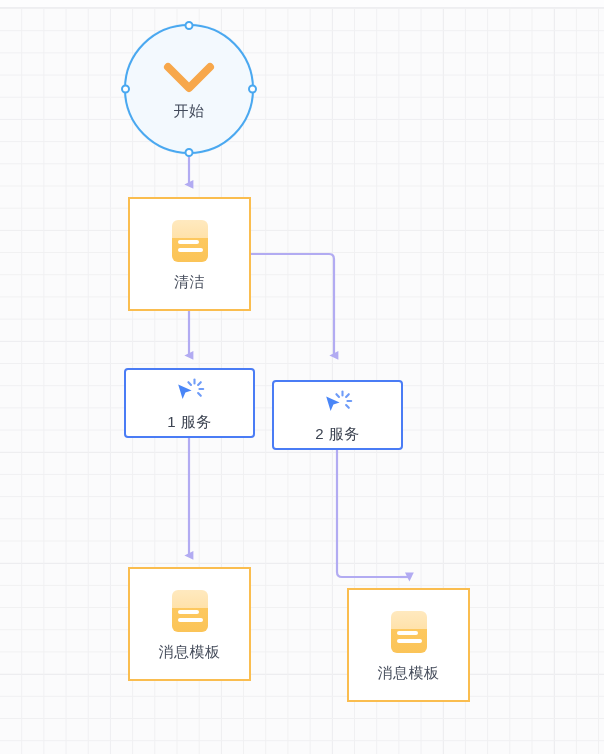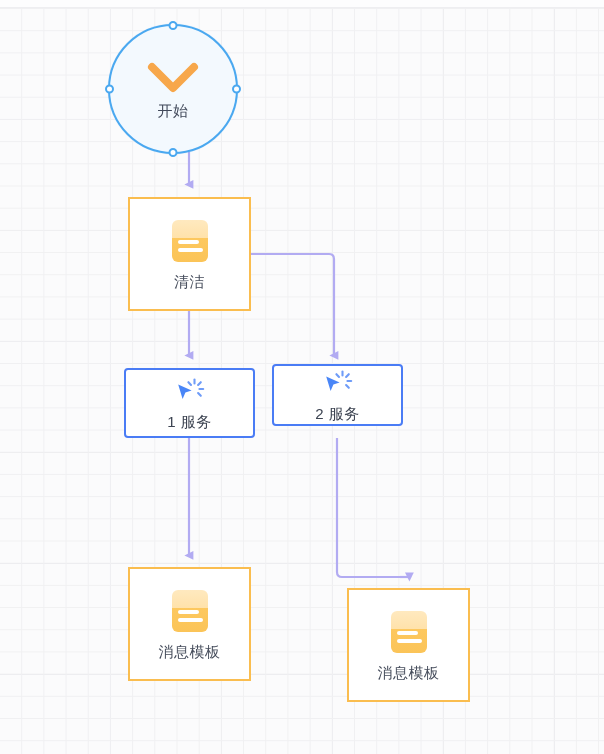--- a/index.html
+++ b/index.html
@@ -176,21 +176,21 @@
     <g>
       <path d="M189,438 L189,555" stroke="#b2abf2" stroke-width="2.2" fill="none" marker-end="url(#arrow)"></path>
     </g>
 
     <g>
       <path d="M337,438 L337,572 Q337,577 342,577 L408,577" stroke="#b2abf2" stroke-width="2.2" fill="none"></path>
       <path d="M400,577 L409,577" stroke="#b2abf2" stroke-width="2.2" fill="none" marker-end="url(#arrow)"></path>
     </g>
   </svg>
 
-  <div class="node node-start" style="left:108px; top:24px; width:130px; height:130px;">
+  <div class="node node-start" style="left:124px; top:24px; width:130px; height:130px;">
     <svg class="start-icon" viewBox="0 0 52 34">
       <path d="M5,6 L26,27 L47,6" stroke="#f7a74b" stroke-width="8" stroke-linecap="round" stroke-linejoin="round" fill="none"></path>
     </svg>
     <span class="node-label">开始</span>
 
     <span class="port top"></span>
     <span class="port right"></span>
     <span class="port bottom"></span>
     <span class="port left"></span>
   </div>
@@ -210,21 +210,21 @@
         <line x1="25.8" y1="4.2" x2="23.1" y2="7.0"></line>
         <line x1="28.2" y1="11.0" x2="24.4" y2="11.0"></line>
         <line x1="25.8" y1="17.8" x2="23.1" y2="15.0"></line>
         <line x1="13.4" y1="4.2" x2="16.0" y2="7.0"></line>
       </g>
       <path d="M3.2,6.5 L16.6,12.4 L10.4,14.6 L7.6,21.0 Z" fill="#4a86f7"></path>
     </svg>
     <span class="node-label">1 服务</span>
   </div>
 
-  <div class="node node-blue" style="left:272px; top:364px; width:131px; height:62px;">
+  <div class="node node-blue" style="left:272px; top:380px; width:131px; height:70px;">
     <svg class="click-icon" viewBox="0 0 30 28">
       <g stroke="#6f9cf8" stroke-width="2.1" stroke-linecap="round">
         <line x1="19.5" y1="1.5" x2="19.5" y2="5.5"></line>
         <line x1="25.8" y1="4.2" x2="23.1" y2="7.0"></line>
         <line x1="28.2" y1="11.0" x2="24.4" y2="11.0"></line>
         <line x1="25.8" y1="17.8" x2="23.1" y2="15.0"></line>
         <line x1="13.4" y1="4.2" x2="16.0" y2="7.0"></line>
       </g>
       <path d="M3.2,6.5 L16.6,12.4 L10.4,14.6 L7.6,21.0 Z" fill="#4a86f7"></path>
     </svg>

